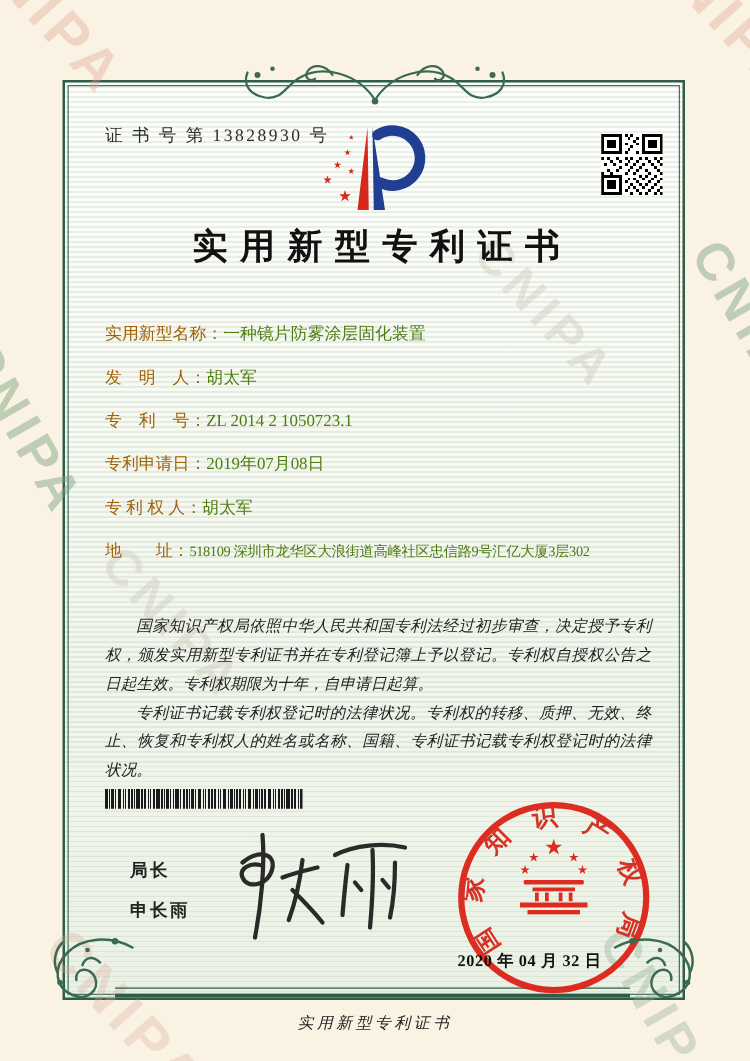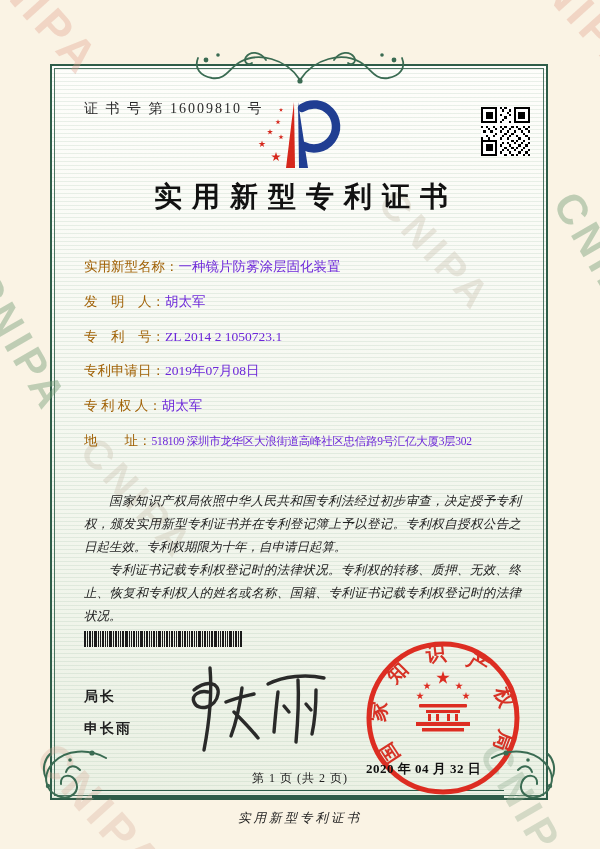--- a/index.html
+++ b/index.html
@@ -30,30 +30,30 @@
   .frame-inner{position:absolute;inset:2px;border:1px solid rgba(46,93,73,0.85);}
   .content{position:absolute;inset:0;z-index:3;}
   .cert-no{position:absolute;left:84px;top:100px;font-size:14px;letter-spacing:2px;color:#2b2b2b;}
   .logo{position:absolute;left:246px;top:94px;width:106px;height:80px;}
   .qr{position:absolute;left:481px;top:107px;width:49px;height:49px;}
   .title{position:absolute;left:0;right:0;top:178px;text-align:center;font-size:28px;
          font-weight:bold;letter-spacing:10px;color:#111;padding-left:12px;}
   .fields{position:absolute;left:84px;top:250px;width:440px;}
   .frow{height:34.8px;line-height:34.8px;white-space:nowrap;font-size:13.5px;overflow:hidden;}
   .flabel{font-weight:400;color:#a16207;}
-  .fvalue{color:#6d28d9;}
+  .fvalue{color:#4d7c0f;}
   .addr .fvalue{font-size:11.5px;letter-spacing:-0.3px;font-family:Liberation Serif, serif;}
   .dual .pair1{display:inline-block;width:241px;}
   .paras{position:absolute;left:84px;top:490px;width:437px;font-size:12.5px;line-height:23px;
          text-align:justify;font-style:italic;color:#222;}
   .paras p{margin:0;text-indent:2em;}
   .barcode{position:absolute;left:84px;top:631px;width:158px;height:16px;}
   .signer{position:absolute;left:84px;top:688px;font-family:"Liberation Sans","DejaVu Sans",sans-serif;
           font-weight:bold;font-size:14px;letter-spacing:2px;color:#222;}
-  .signer div{margin-bottom:14px;}
+  .signer div{margin-bottom:14px;margin-left:20px;}
   .signature{position:absolute;left:166px;top:662px;width:175px;height:105px;}
   .seal{position:absolute;left:362px;top:636px;width:162px;height:162px;opacity:0.95;}
   .seal-date{position:absolute;left:366px;top:760px;width:140px;font-size:13px;font-weight:bold;
              letter-spacing:0.5px;color:#111;z-index:5;}
   .bottom-rule{position:absolute;left:92px;top:790px;width:412px;height:4px;
                border-top:1px solid #2e5d49;border-bottom:3px solid #2e5d49;z-index:3;}
   .page-num{position:absolute;left:0;right:0;top:770px;text-align:center;font-size:12px;
             letter-spacing:1px;color:#222;z-index:3;}
   .foot-note{position:absolute;left:0;right:0;top:810px;text-align:center;font-size:12.5px;
              letter-spacing:3px;font-style:italic;color:#222;z-index:3;}
@@ -117,21 +117,21 @@
     <g fill="#3a6b52">
       <circle cx="62" cy="13" r="2.6"></circle>
         <circle cx="18" cy="46" r="2.2"></circle>
         <circle cx="40" cy="20" r="1.8"></circle>
     </g>
   </svg>
   <div class="bottom-rule"></div>
 
   <div class="content">
 
-    <div class="cert-no">证 书 号 第 16009810 号</div>
+    <div class="cert-no">证 书 号 第 13828930 号</div>
 
     <svg class="logo" viewBox="0 0 106 80">
       <defs>
         <path id="st" d="M0,-1 L0.588,0.809 L-0.951,-0.309 L0.951,-0.309 L-0.588,0.809 Z"></path>
       </defs>
       <path d="M56,14 A22,22 0 1 1 58,52" fill="none" stroke="#203e92" stroke-width="8.5" stroke-linecap="round"></path>
       <path d="M48,8 L40,74 L49,74 Z" fill="#d6281c"></path>
       <path d="M52,8 L53,74 L62,74 Z" fill="#203e92"></path>
       <g fill="#d6281c">
         <use href="#st" transform="translate(35,16) scale(2.2)"></use>
@@ -228,16 +228,15 @@
         <rect x="66" y="78" width="3" height="7"></rect>
         <rect x="74" y="78" width="3" height="7"></rect>
         <rect x="85" y="78" width="3" height="7"></rect>
         <rect x="93" y="78" width="3" height="7"></rect>
         <rect x="54" y="86" width="54" height="4"></rect>
         <rect x="60" y="92" width="42" height="3.5"></rect>
       </g>
     </svg>
     <div class="seal-date">2020 年 04 月 32 日</div>
 
-    <div class="page-num">第 1 页 (共 2 页)</div>
     <div class="foot-note">实用新型专利证书</div>
   </div>
 </div>
 
 </body></html>

